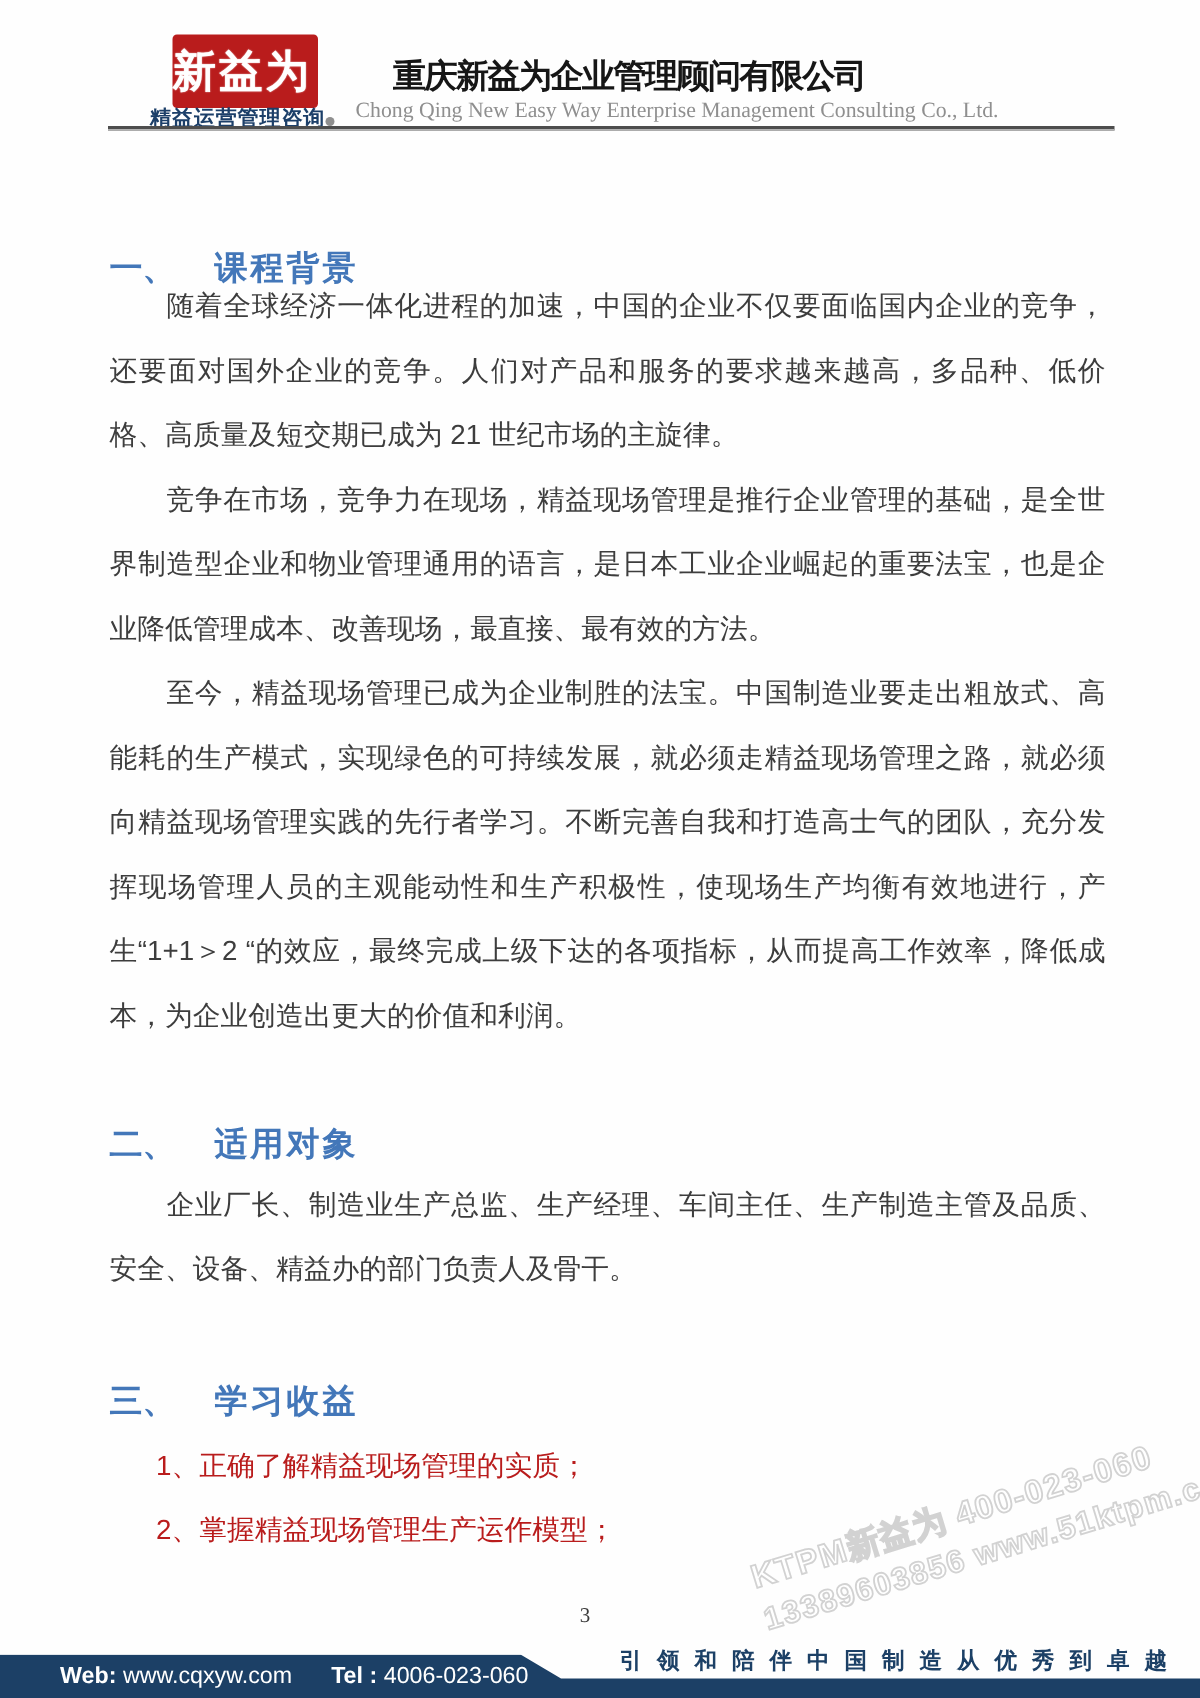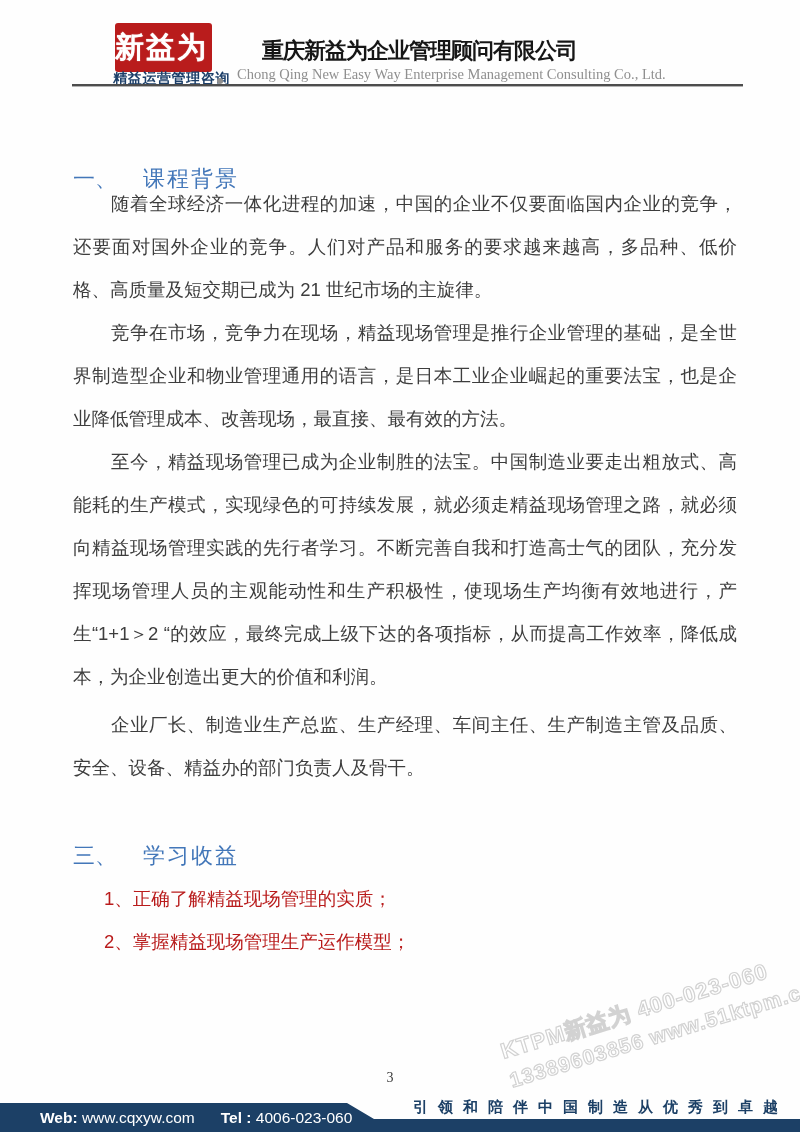--- a/index.html
+++ b/index.html
@@ -16,21 +16,20 @@
     position:absolute;left:115px;top:23px;width:97px;height:49px;
     background:#b91c1c;border-radius:3px;
     color:#ffffff;font-weight:bold;font-size:29px;letter-spacing:2px;
     display:flex;align-items:center;
     text-shadow:0 0 1px #fff;
   }
   .logo-tagline{
     position:absolute;left:100px;top:70px;width:130px;
     color:#1c3f69;font-weight:bold;font-size:14px;letter-spacing:0.6px;
     white-space:nowrap;
-    text-align:right;
   }
   .logo-dot{
     position:absolute;left:217px;top:78px;width:6px;height:6px;
     border-radius:50%;background:#8f8f8f;
   }
   .company-cn{
     position:absolute;left:262px;top:36px;
     font-size:22px;font-weight:bold;color:#161616;letter-spacing:-1px;
     white-space:nowrap;
   }
@@ -43,21 +42,21 @@
     position:absolute;left:72px;top:84px;width:671px;height:2px;
     background:#4d4d4d;
     border-bottom:1px solid #b3b3b3;
   }
   
   .content{
     position:absolute;left:73px;top:0;width:664px;
     color:#3d3d3d;
   }
   .sec-heading{
-    color:#4377b9;font-weight:normal;font-size:22px;letter-spacing:2px;
+    color:#4377b9;font-weight:bold;font-size:22px;letter-spacing:2px;
     line-height:26px;height:26px;margin:0;
   }
   .sec-num{display:inline-block;width:70px;letter-spacing:0;}
   #h1{margin-top:166px;}
   #h2{margin-top:52px;}
   #h3{margin-top:54px;}
   .para{
     margin:0;
     font-size:18.5px;line-height:43px;
     text-align:justify;text-indent:2.05em;
@@ -124,20 +123,23 @@
 
   <div class="content">
 
     <div class="sec-heading" id="h1">
       <span class="sec-num">一、</span><span>课程背景</span>
     </div>
     <p class="para first">随着全球经济一体化进程的加速，中国的企业不仅要面临国内企业的竞争，还要面对国外企业的竞争。人们对产品和服务的要求越来越高，多品种、低价格、高质量及短交期已成为 21 世纪市场的主旋律。</p>
     <p class="para">竞争在市场，竞争力在现场，精益现场管理是推行企业管理的基础，是全世界制造型企业和物业管理通用的语言，是日本工业企业崛起的重要法宝，也是企业降低管理成本、改善现场，最直接、最有效的方法。</p>
     <p class="para">至今，精益现场管理已成为企业制胜的法宝。中国制造业要走出粗放式、高能耗的生产模式，实现绿色的可持续发展，就必须走精益现场管理之路，就必须向精益现场管理实践的先行者学习。不断完善自我和打造高士气的团队，充分发挥现场管理人员的主观能动性和生产积极性，使现场生产均衡有效地进行，产生“1+1＞2 “的效应，最终完成上级下达的各项指标，从而提高工作效率，降低成本，为企业创造出更大的价值和利润。</p>
 
+    <div class="sec-heading" id="h2">
+      <span class="sec-num">二、</span><span>适用对象</span>
+    </div>
     <p class="para" id="p4">企业厂长、制造业生产总监、生产经理、车间主任、生产制造主管及品质、安全、设备、精益办的部门负责人及骨干。</p>
 
     <div class="sec-heading" id="h3">
       <span class="sec-num">三、</span><span>学习收益</span>
     </div>
     <p class="list-item first">1、正确了解精益现场管理的实质；</p>
     <p class="list-item">2、掌握精益现场管理生产运作模型；</p>
 
   </div>
 

